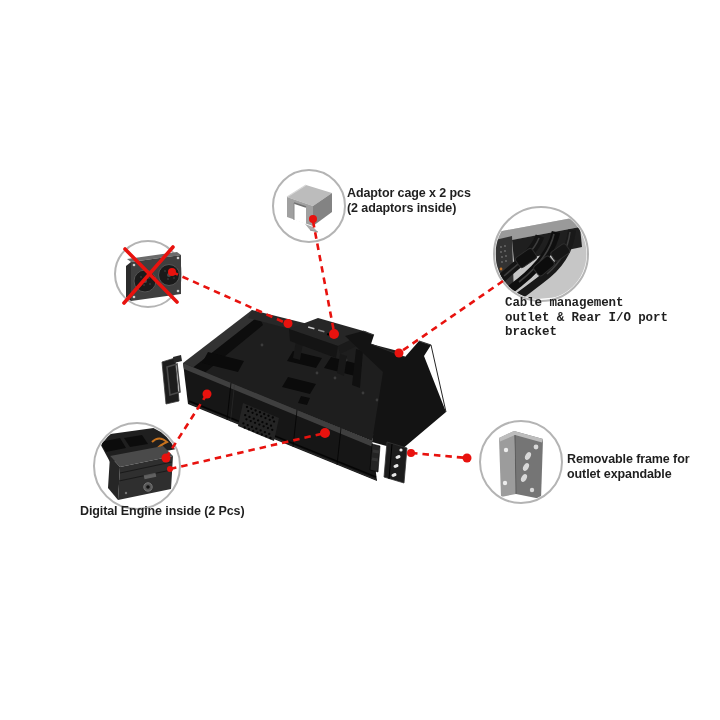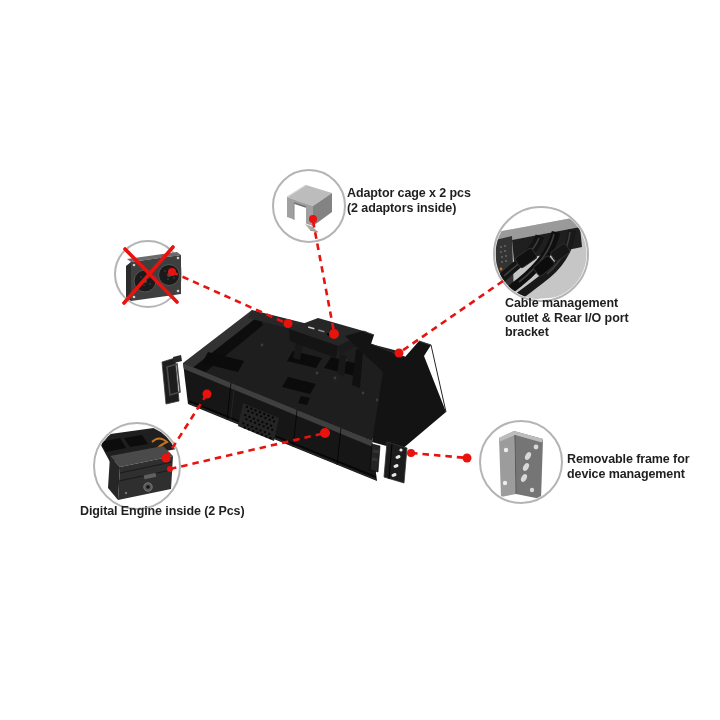--- a/index.html
+++ b/index.html
@@ -313,21 +313,21 @@
       <circle class="dot" cx="325" cy="433" r="5"></circle>
       <circle class="dot" cx="411" cy="453" r="4"></circle>
       <circle class="dot" cx="467" cy="458" r="4.5"></circle>
     </g>
   </svg>
 
   <div class="label" style="left:347px;top:186px;">Adaptor cage x 2 pcs
 (2 adaptors inside)</div>
 
 
-  <div class="label" style="left:505px;top:296px;">Cable management
+  <div class="label" style="left:505px;top:296px;font-family:Liberation Mono, monospace;">Cable management
 outlet &amp; Rear I/O port
 bracket</div>
 
   <div class="label" style="left:567px;top:452px;">Removable frame for
-device management</div>
+outlet expandable</div>
 
   <div class="label" style="left:80px;top:504px;">Digital Engine inside (2 Pcs)</div>
 </div>
 
 </body></html>

